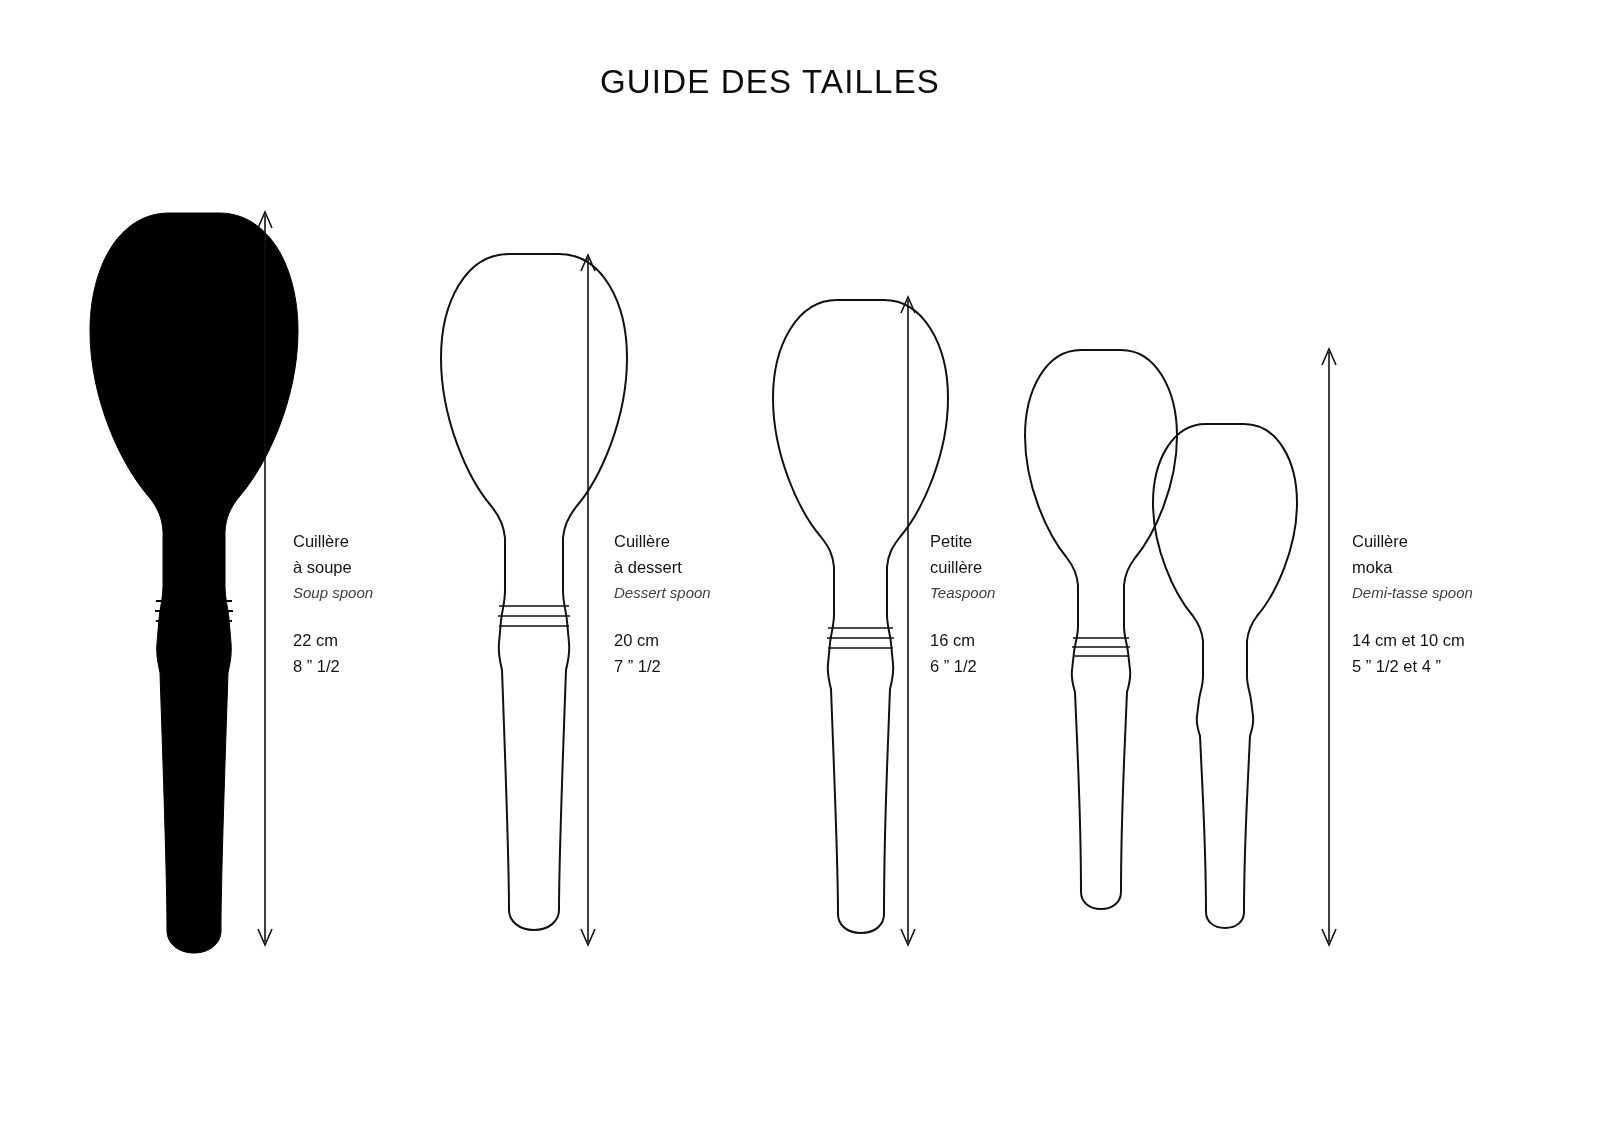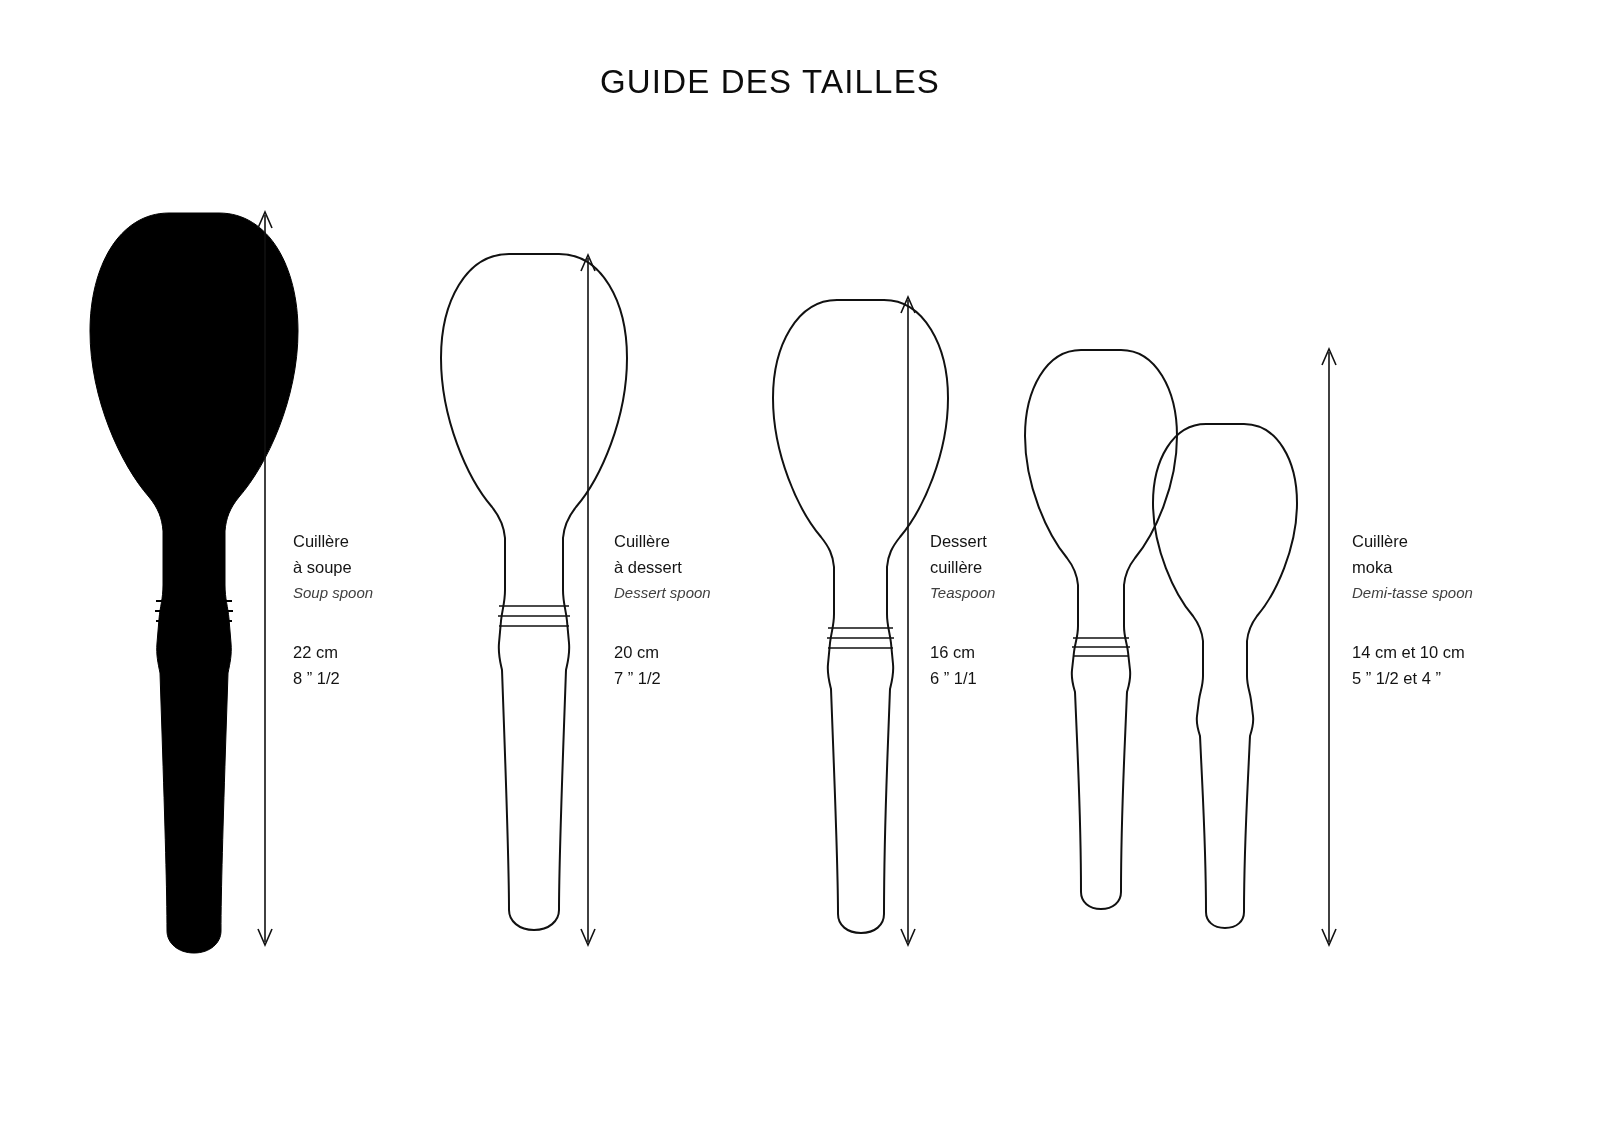--- a/index.html
+++ b/index.html
@@ -62,21 +62,21 @@
   .label-block .name {
     white-space: pre-line;
   }
   .label-block .en {
     font-style: italic;
     font-size: 15px;
     color: #404040;
     margin-top: 1px;
   }
   .label-block .dims {
-    margin-top: 36px;
+    margin-top: 24px;
     white-space: pre-line;
     font-size: 16.5px;
     color: #141414;
   }
 </style>
 </head>
 <body>
 
 <div class="header">
   <div class="title">GUIDE DES TAILLES</div>
@@ -286,25 +286,25 @@
 
 <div class="label-block" style="left:614px; top:529px;">
   <div class="name">Cuillère
 à dessert</div>
   <div class="en">Dessert spoon</div>
   <div class="dims">20 cm
 7 ” 1/2</div>
 </div>
 
 <div class="label-block" style="left:930px; top:529px;">
-  <div class="name">Dessert
+  <div class="name">Petite
 cuillère</div>
   <div class="en">Teaspoon</div>
   <div class="dims">16 cm
-6 ” 1/1</div>
+6 ” 1/2</div>
 </div>
 
 <div class="label-block" style="left:1352px; top:529px;">
   <div class="name">Cuillère
 moka</div>
   <div class="en">Demi-tasse spoon</div>
   <div class="dims">14 cm et 10 cm
 5 ” 1/2 et 4 ”</div>
 </div>
 

